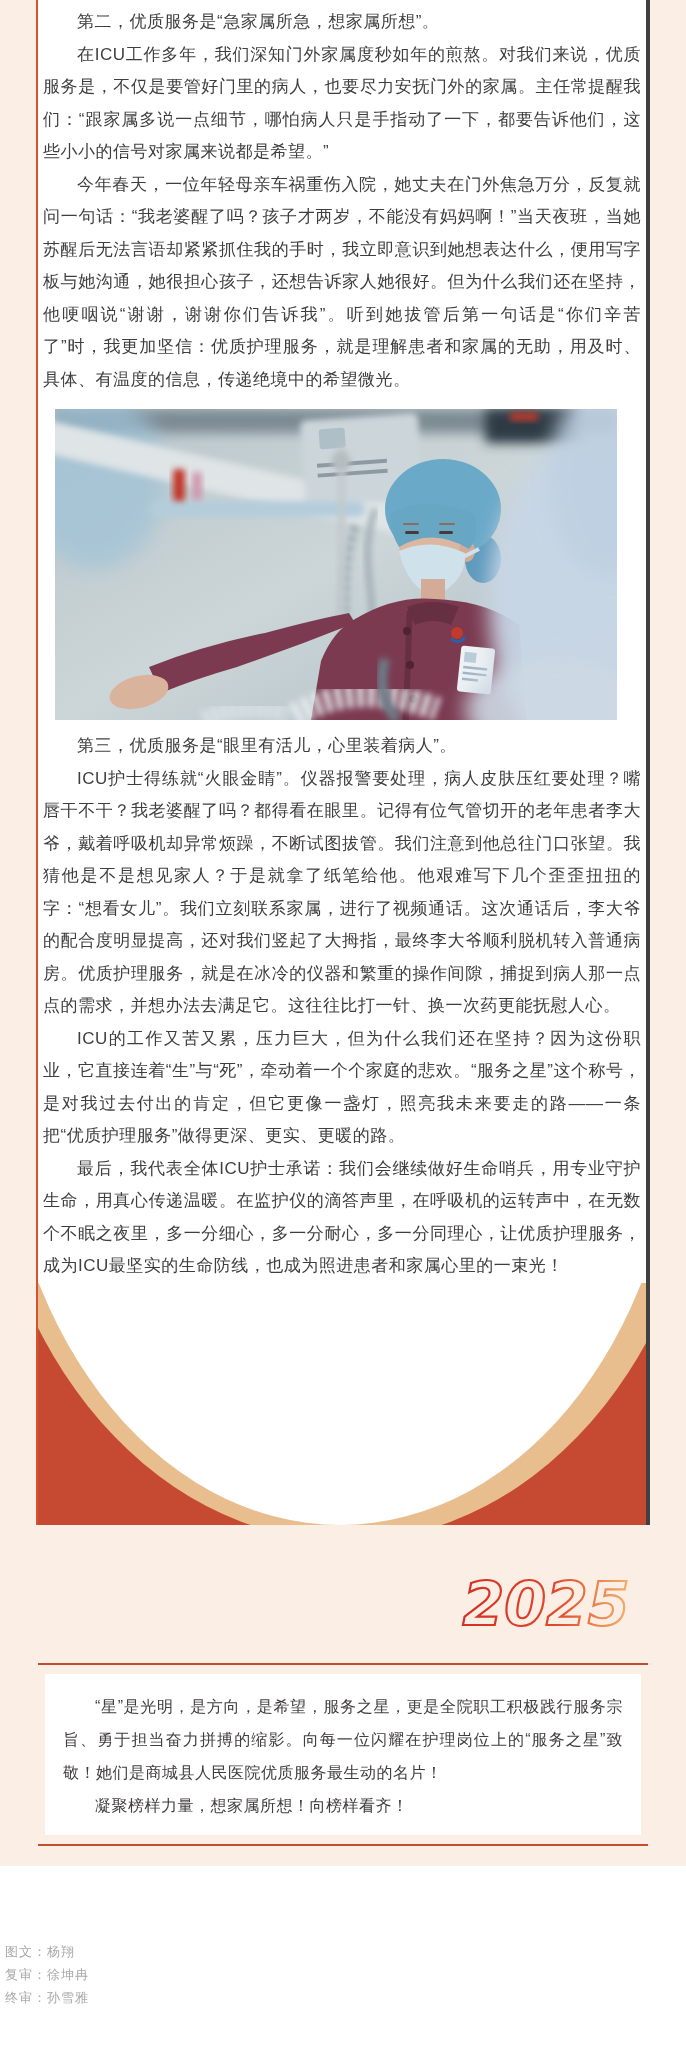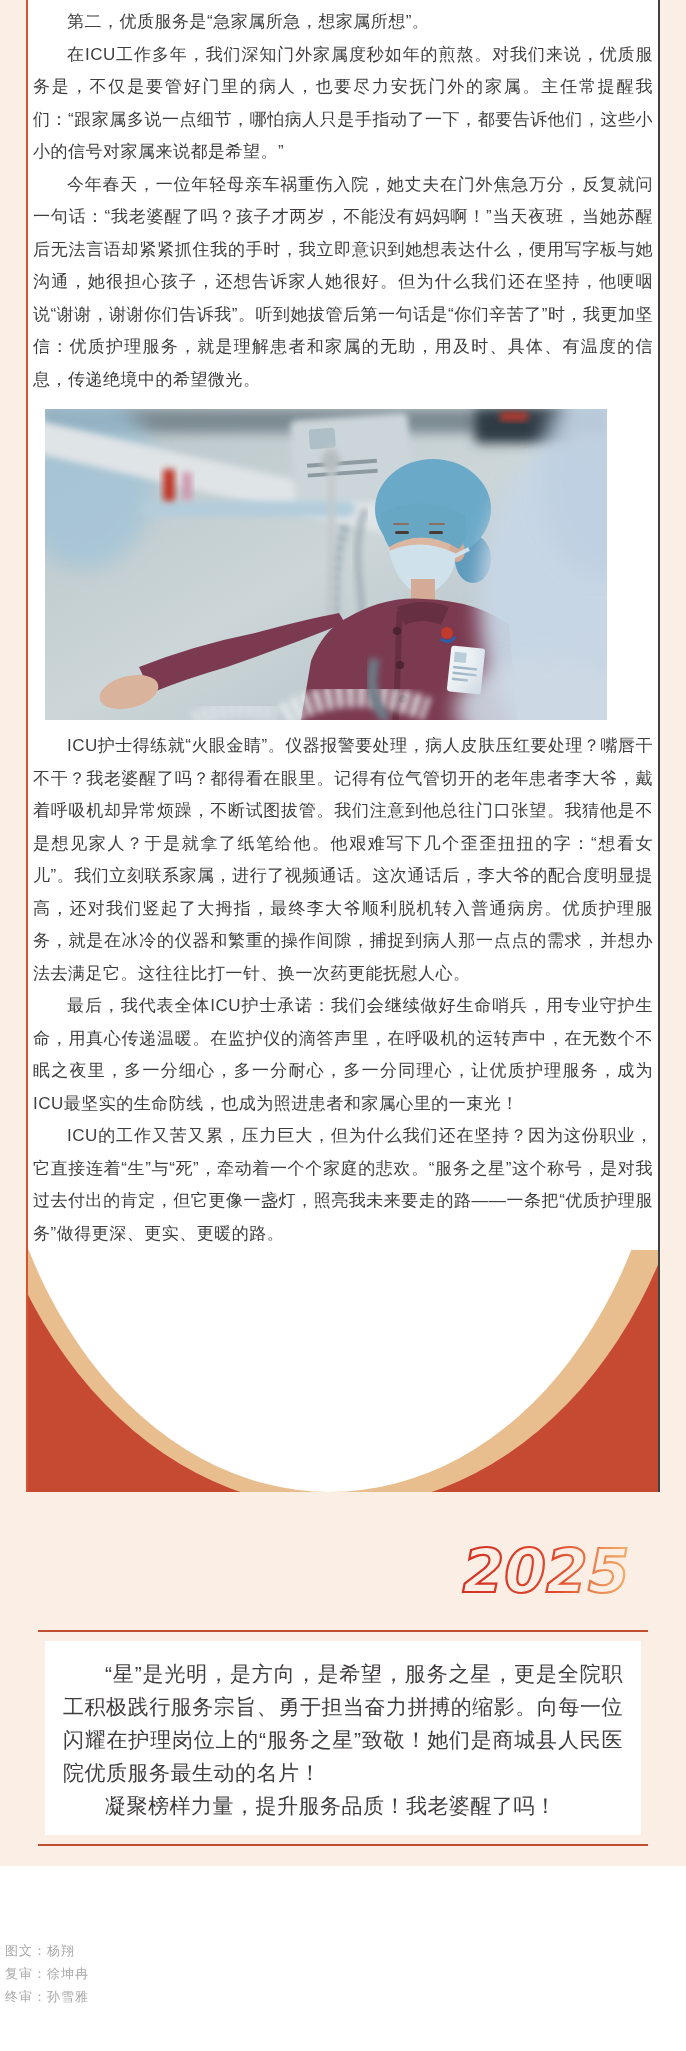--- a/index.html
+++ b/index.html
@@ -1,38 +1,38 @@
 <!DOCTYPE html>
 <html><head>
 <meta charset="utf-8">
 <style>
   html,body{margin:0;padding:0;background:#ffffff;}
   body{font-family:"Liberation Sans","DejaVu Sans",sans-serif;}
   .page{width:686px;margin:0 auto;background:#ffffff;}
   .pink{background:#fbeee4;padding-bottom:20px;}
-  .card{margin:0 26px;background:#ffffff;border-left:2px solid #d4542f;border-right:2px solid #404040;}
+  .card{margin:0 36px;background:#ffffff;border-left:2px solid #d4542f;border-right:4px solid #404040;}
   .card-inner{padding:6px 5px 0 5px;}
   .card-inner p{margin:0;font-size:17px;line-height:32.5px;color:#3f3d3e;text-align:justify;text-indent:2em;letter-spacing:0.5px;}
   .photo-wrap{margin:13px 0 10px 12px;line-height:0;}
   .photo{display:block;}
   
   .curve{position:relative;height:242px;background:#c64a32;overflow:hidden;}
   .curve .c-tan{position:absolute;width:730px;height:920px;border-radius:50%;background:#e9be8e;left:-57px;top:-662px;}
   .curve .c-white{position:absolute;width:680px;height:902px;border-radius:50%;background:#ffffff;left:-38px;top:-660px;}
   
   .year-wrap{text-align:right;padding:38px 0 8px;}
   
   .rule{height:2px;background:#bf4f2e;margin:0 38px;}
   .rule.top{margin-top:8px;}
   .rule.bottom{margin-top:9px;}
   .closing-box{background:#ffffff;margin:9px 45px 0;padding:16px 18px 13px;}
-  .closing-box p{margin:0;font-size:21px;line-height:33px;color:#403d3e;text-align:justify;text-indent:2em;letter-spacing:0.5px;}
+  .closing-box p{margin:0;font-size:16px;line-height:33px;color:#403d3e;text-align:justify;text-indent:2em;letter-spacing:0.5px;}
   
   .credits{background:#ffffff;padding:74px 0 8px 5px;}
-  .credits div{font-size:13px;line-height:23px;color:#a9a9a9;letter-spacing:1px;font-family:Liberation Mono, monospace;}
+  .credits div{font-size:13px;line-height:23px;color:#a9a9a9;letter-spacing:1px;}
 </style>
 </head>
 <body>
 
 <div class="page">
   <div class="pink">
 
     <div class="card">
       <div class="card-inner">
 
@@ -122,23 +122,24 @@
             <path d="M240,306 Q300,270 382,300" stroke="#e8eef0" stroke-width="24" fill="none" stroke-dasharray="6 5" filter="url(#b3)"></path>
             <path d="M150,311 Q182,294 232,304" stroke="#dfe7ea" stroke-width="18" fill="none" stroke-dasharray="5 4" filter="url(#b3)"></path>
             <path d="M330,250 Q320,285 342,311" stroke="#6c7d88" stroke-width="10" fill="none" filter="url(#b3)"></path>
             <ellipse cx="522" cy="195" rx="88" ry="155" fill="#c8d7e6" opacity="0.95" filter="url(#b10)"></ellipse>
             <ellipse cx="556" cy="70" rx="62" ry="100" fill="#bfd0e2" opacity="0.9" filter="url(#b10)"></ellipse>
             <ellipse cx="500" cy="300" rx="90" ry="50" fill="#cdd9e4" opacity="0.9" filter="url(#b10)"></ellipse>
           </svg>
         </div>
 
         <div>
+            <p>第三，优质服务是“眼里有活儿，心里装着病人”。</p>
             <p>ICU护士得练就“火眼金睛”。仪器报警要处理，病人皮肤压红要处理？嘴唇干不干？我老婆醒了吗？都得看在眼里。记得有位气管切开的老年患者李大爷，戴着呼吸机却异常烦躁，不断试图拔管。我们注意到他总往门口张望。我猜他是不是想见家人？于是就拿了纸笔给他。他艰难写下几个歪歪扭扭的字：“想看女儿”。我们立刻联系家属，进行了视频通话。这次通话后，李大爷的配合度明显提高，还对我们竖起了大拇指，最终李大爷顺利脱机转入普通病房。优质护理服务，就是在冰冷的仪器和繁重的操作间隙，捕捉到病人那一点点的需求，并想办法去满足它。这往往比打一针、换一次药更能抚慰人心。</p>
+            <p>ICU的工作又苦又累，压力巨大，但为什么我们还在坚持？因为这份职业，它直接连着“生”与“死”，牵动着一个个家庭的悲欢。“服务之星”这个称号，是对我过去付出的肯定，但它更像一盏灯，照亮我未来要走的路——一条把“优质护理服务”做得更深、更实、更暖的路。</p>
             <p>最后，我代表全体ICU护士承诺：我们会继续做好生命哨兵，用专业守护生命，用真心传递温暖。在监护仪的滴答声里，在呼吸机的运转声中，在无数个不眠之夜里，多一分细心，多一分耐心，多一分同理心，让优质护理服务，成为ICU最坚实的生命防线，也成为照进患者和家属心里的一束光！</p>
-            <p>ICU的工作又苦又累，压力巨大，但为什么我们还在坚持？因为这份职业，它直接连着“生”与“死”，牵动着一个个家庭的悲欢。“服务之星”这个称号，是对我过去付出的肯定，但它更像一盏灯，照亮我未来要走的路——一条把“优质护理服务”做得更深、更实、更暖的路。</p>
           </div>
       </div>
 
       <div class="curve">
         <div class="c-tan"></div>
         <div class="c-white"></div>
       </div>
     </div>
 
     <div class="year-wrap">
@@ -151,21 +152,21 @@
           </linearGradient>
         </defs>
         <text x="140" y="62" text-anchor="middle" font-family="DejaVu Sans, sans-serif" font-size="60" font-weight="bold" font-style="italic" fill="none" stroke="url(#yg)" stroke-width="2.2">2025</text>
       </svg>
     </div>
 
     <div class="rule top"></div>
 
     <div class="closing-box">
         <p>“星”是光明，是方向，是希望，服务之星，更是全院职工积极践行服务宗旨、勇于担当奋力拼搏的缩影。向每一位闪耀在护理岗位上的“服务之星”致敬！她们是商城县人民医院优质服务最生动的名片！</p>
-        <p>凝聚榜样力量，提升服务品质！我老婆醒了吗！</p>
+        <p>凝聚榜样力量，想家属所想！向榜样看齐！</p>
       </div>
 
     <div class="rule bottom"></div>
   </div>
 
   <div class="credits">
       <div>图文：杨翔</div>
       <div>复审：徐坤冉</div>
       <div>终审：孙雪雅</div>
     </div>

